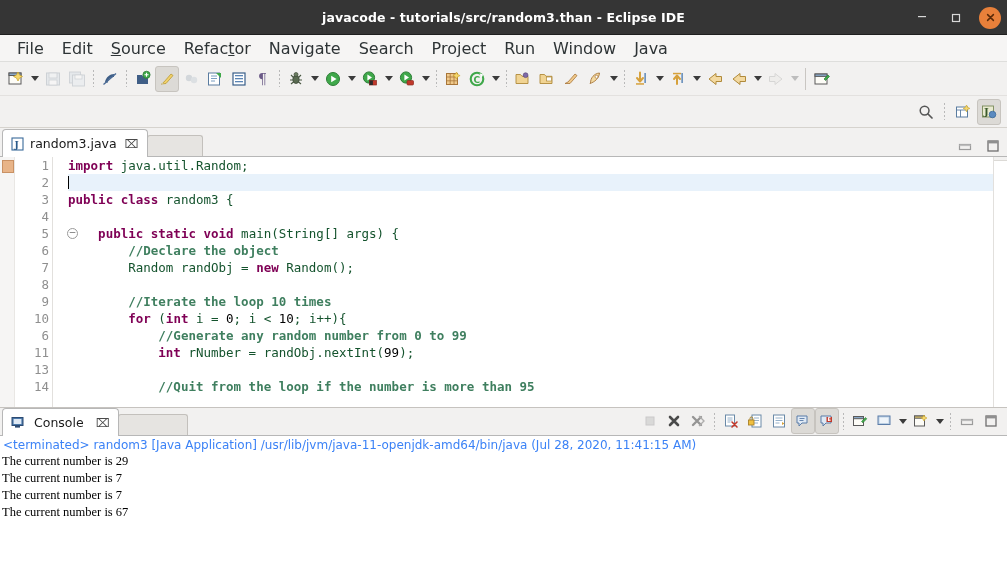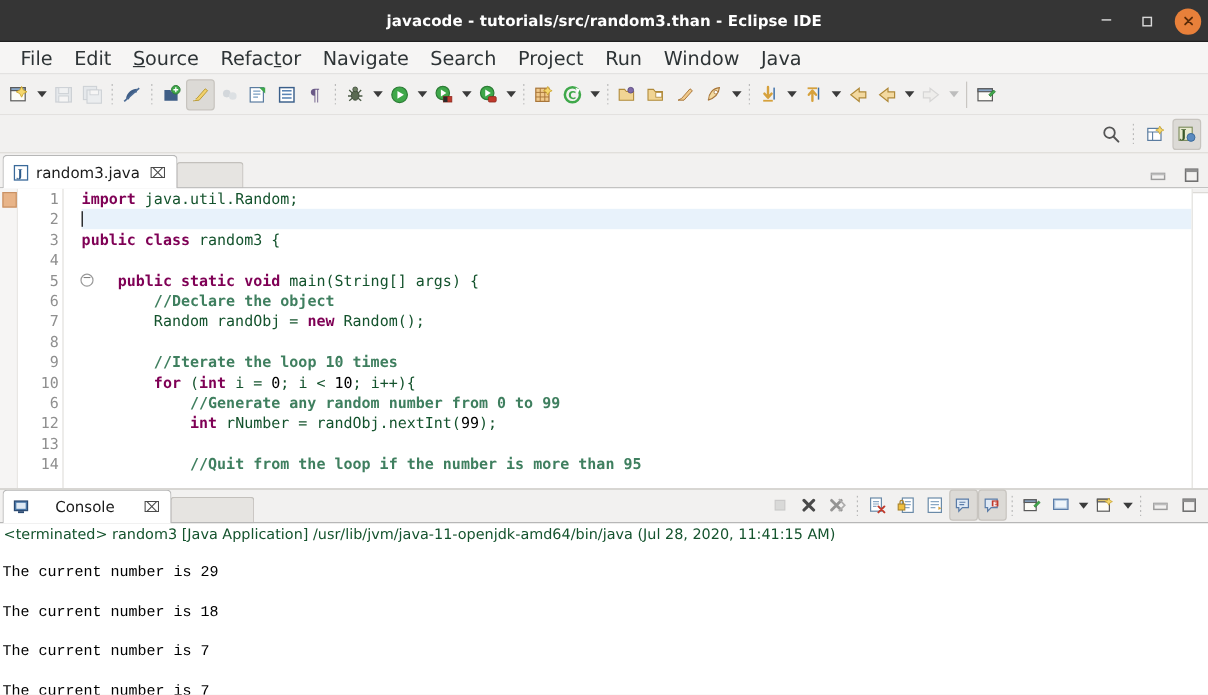--- a/index.html
+++ b/index.html
@@ -164,44 +164,44 @@
   .console-part { height: 172px; min-height: 172px; display: flex; flex-direction: column; background: #f2f1f0; }
   .console-tabrow {
     height: 29px; min-height: 29px; position: relative;
     display: flex; align-items: flex-end; background: #f2f1f0;
     border-top: 1px solid #c6c3bf;
   }
   .console-tabrow::after {
     content: ""; position: absolute; left: 0; right: 0; bottom: 0; height: 1px; background: #b7b7b7;
   }
   .ctab {
-    height: 28px; display: flex; align-items: center; gap: 22px;
+    height: 28px; display: flex; align-items: center; gap: 10px;
     padding: 0 9px 0 8px; margin-left: 2px;
     background: #ffffff; border: 1px solid #b7b7b7; border-bottom: none;
     border-radius: 4px 4px 0 0; font-size: 12.5px; color: #1a1a1a;
     position: relative; z-index: 2;
   }
   .ctab-ghost {
     height: 22px; width: 70px; margin-left: -1px; align-self: flex-end;
     background: #e6e4e1; border: 1px solid #c3c0bc; border-bottom: none;
     border-radius: 3px 3px 0 0;
   }
   .console-tools { position: absolute; right: 4px; bottom: 2px; display: flex; align-items: center; gap: 0px; }
   .console-body {
     flex: 1; background: #ffffff; overflow: hidden; min-height: 0;
     padding: 1px 0 0 2px;
   }
   .cons-head {
     font-family: "DejaVu Sans", "Liberation Sans", sans-serif;
-    font-size: 12px; color: #14532d; line-height: 16px; padding-left: 1px;
+    font-size: 12px; color: #3b82f6; line-height: 16px; padding-left: 1px;
     white-space: pre;
   }
   .cons-line {
-    font-family: Liberation Mono, monospace;
-    font-size: 12.5px; color: #000; line-height: 17px; white-space: pre; margin-top: 16px;
+    font-family: Liberation Serif, serif;
+    font-size: 12.5px; color: #000; line-height: 17px; white-space: pre;
   }
 
   svg { display: block; }
 </style>
 </head>
 <body>
 
 <div id="app">
 
   <div class="titlebar">
@@ -537,21 +537,21 @@
           <div class="gline">2</div>
           <div class="gline">3</div>
           <div class="gline">4</div>
           <div class="gline">5</div>
           <div class="gline">6</div>
           <div class="gline">7</div>
           <div class="gline">8</div>
           <div class="gline">9</div>
           <div class="gline">10</div>
           <div class="gline">6</div>
-          <div class="gline">12</div>
+          <div class="gline">11</div>
           <div class="gline">13</div>
           <div class="gline">14</div>
         </div>
       <div class="foldcol" id="foldcol">
           <div class="gline"></div>
           <div class="gline"></div>
           <div class="gline"></div>
           <div class="gline"></div>
           <div class="gline">
             <span class="fold"></span>
@@ -681,21 +681,20 @@
               <rect x="3" y="2" width="10" height="2.4" fill="#8f8f8f"></rect>
             </svg>
         </div>
       </div>
     </div>
 
     <div class="console-body">
       <div class="cons-head">&lt;terminated&gt; random3 [Java Application] /usr/lib/jvm/java-11-openjdk-amd64/bin/java (Jul 28, 2020, 11:41:15 AM)</div>
       <div id="console-lines">
           <div class="cons-line">The current number is 29</div>
-          <div class="cons-line">The current number is 18</div>
           <div class="cons-line">The current number is 7</div>
           <div class="cons-line">The current number is 7</div>
           <div class="cons-line">The current number is 67</div>
         </div>
     </div>
   </div>
 
 </div>
 
 </body></html>

